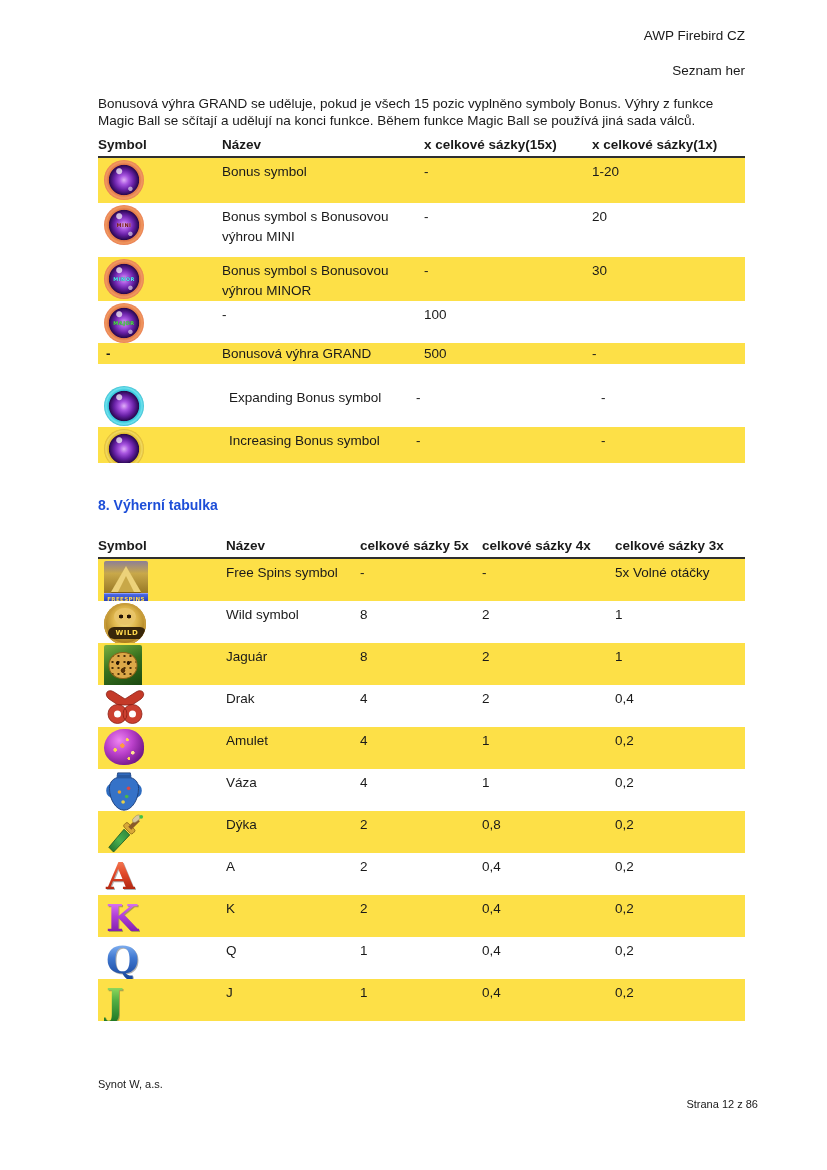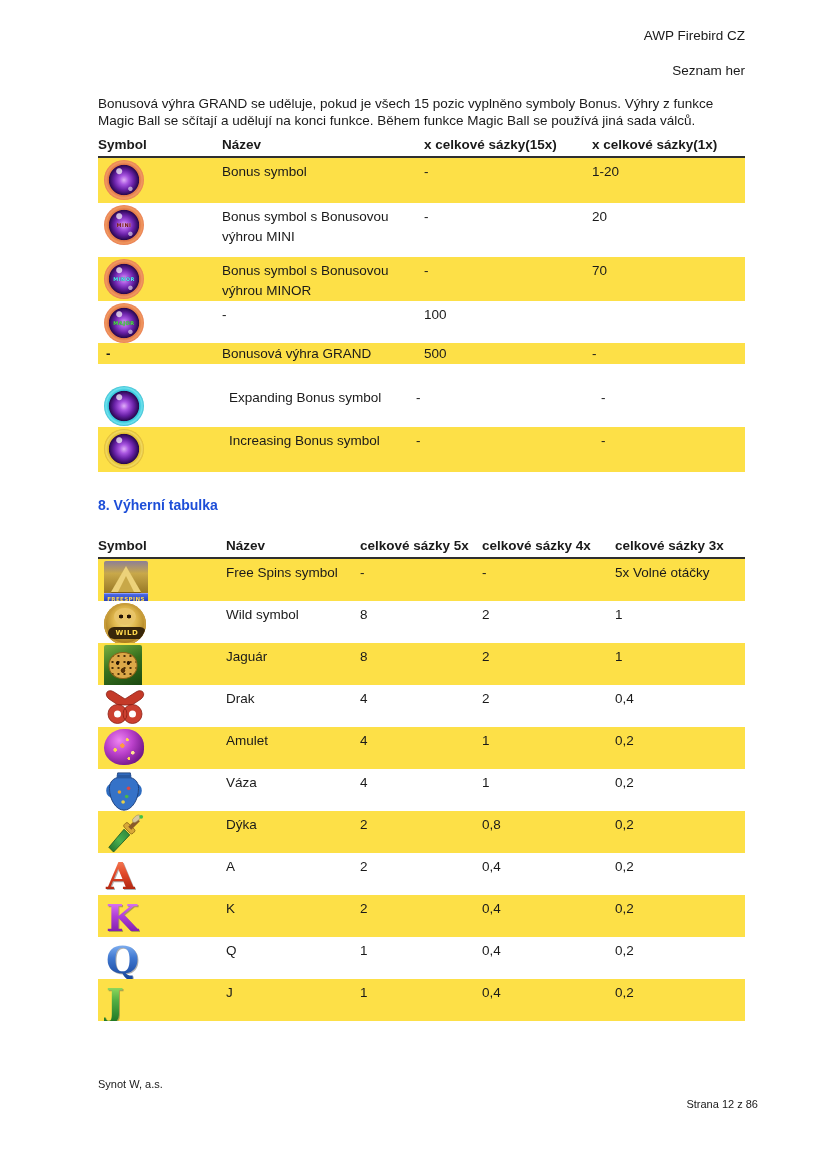--- a/index.html
+++ b/index.html
@@ -20,21 +20,21 @@
   .t1b .trow{grid-template-columns:124px 180px 178px 1fr;display:grid;gap:7px;}
   .t2 .thead, .t2 .trow{grid-template-columns:128px 134px 122px 133px 1fr;}
   .trow{display:grid;}
   .shade{background:#fde047;}
   .c{padding-top:4px;line-height:20px;overflow:hidden;}
   .t2 .c{}
   .grand .c{padding-top:1px;}
   .sym{padding-top:2px;padding-left:6px;}
   .sym.dash{font-weight:bold;padding-left:8px;padding-top:1px;}
 
-  .h47{height:45px;} .h42{height:42px;} .h44{height:44px;margin-top:12px;} .h21{height:21px;} .h43{height:43px;} .h45{height:45px;}
+  .h47{height:45px;} .h42{height:42px;} .h44{height:44px;margin-top:12px;} .h21{height:21px;} .h43{height:43px;} .h45{height:36px;}
 
   .heading{position:absolute;top:497px;left:98px;font-weight:bold;font-size:14px;color:#1d4ed8;}
 
   .foot-co{position:absolute;top:1078px;left:98px;font-size:11px;}
   .foot-pg{position:absolute;top:1098px;right:69px;font-size:11px;}
 
   
   .orb{width:40px;height:40px;border-radius:50%;position:relative;display:inline-block;
     background:
       radial-gradient(circle at 38% 28%, rgba(255,255,255,.7) 0 2.5px, transparent 3.5px),
@@ -135,21 +135,21 @@
       <div class="c sym"><span class="orb mini"><span class="lbl">MINI</span></span></div>
       <div class="c">Bonus symbol s Bonusovou výhrou MINI</div>
       <div class="c">-</div>
       <div class="c">20</div>
     </div>
 
     <div class="trow shade h44">
       <div class="c sym"><span class="orb minor"><span class="lbl">MINOR</span></span></div>
       <div class="c">Bonus symbol s Bonusovou výhrou MINOR</div>
       <div class="c">-</div>
-      <div class="c">70</div>
+      <div class="c">30</div>
     </div>
 
     <div class="trow h42">
       <div class="c sym"><span class="orb major"><span class="lbl">MAJOR</span></span></div>
       <div class="c">-</div>
       <div class="c">100</div>
     </div>
 
     <div class="trow shade h21 grand">
       <div class="c sym dash">-</div>

